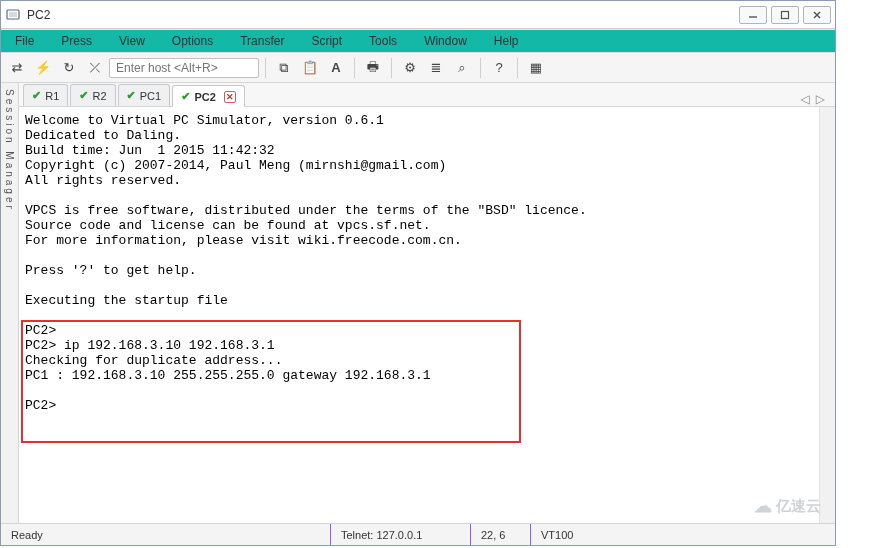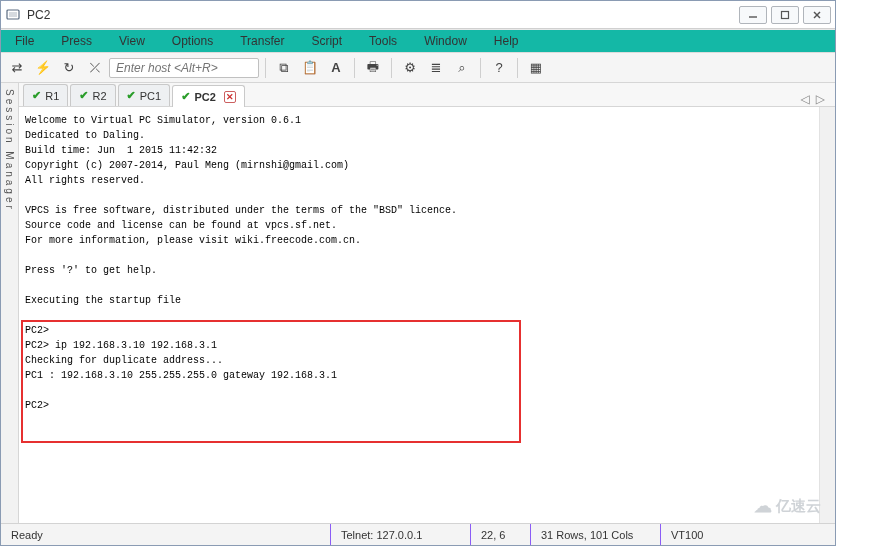--- a/index.html
+++ b/index.html
@@ -76,21 +76,21 @@
     display:flex;align-items:center;justify-content:center;
     color:#444;border:1px solid transparent;border-radius:2px;
     cursor:pointer;font-size:13px;
   }
   .tsep {
     width:1px;height:20px;background:#cfcfcf;margin:0 4px;
   }
   .hostinput {
     height:20px;width:150px;
     border:1px solid #c0c0c0;border-radius:2px;
-    background:#fff;padding:0 6px;color:#777;font-size:12px;font-style:italic;
+    background:#fff;padding:0 6px;color:#777;font-size:12px;
   }
   
   .body-row { flex:1;display:flex;min-height:0;background:#fff; }
   .session-mgr {
     width:18px;
     background:#f2f2f2;
     border-right:1px solid #d6d6d6;
     writing-mode:vertical-rl;
     text-orientation:mixed;
     font-size:10px;color:#555;
@@ -136,21 +136,21 @@
   }
   .tabnav span { cursor:pointer; }
   
   .term-wrap {
     flex:1;position:relative;background:#fff;overflow:hidden;
   }
   .term {
     position:absolute;inset:0 16px 0 0;
     padding:6px 6px;
     font-family:"Courier New",monospace;
-    font-size:10px;line-height:15px;color:#000;
+    font-size:13px;line-height:15px;color:#000;
     white-space:pre;
   }
   .vscroll {
     position:absolute;right:0;top:0;bottom:0;width:16px;
     background:#f1f1f1;border-left:1px solid #e2e2e2;
   }
   .redbox-wrap {
     position:relative;display:inline-block;
   }
   .redbox {
@@ -303,21 +303,20 @@
 PC2&gt;</span><span class="redbox"></span></span></div>
         <div class="vscroll"></div>
       </div>
     </div>
   </div>
 
   <div class="status">
     <div class="cell first">Ready</div>
     <div class="cell" style="flex:0 0 140px">Telnet: 127.0.0.1</div>
     <div class="cell" style="flex:0 0 60px">22,   6</div>
-    <div class="cell" style="flex:0 0 130px">31 Rows, 101 Cols</div>
     <div class="cell" style="flex:1;border-right:none">VT100</div>
   </div>
 
   <div class="watermark">
     <span class="cloud">☁</span>
     <span>亿速云</span>
   </div>
 
 </div>
 

